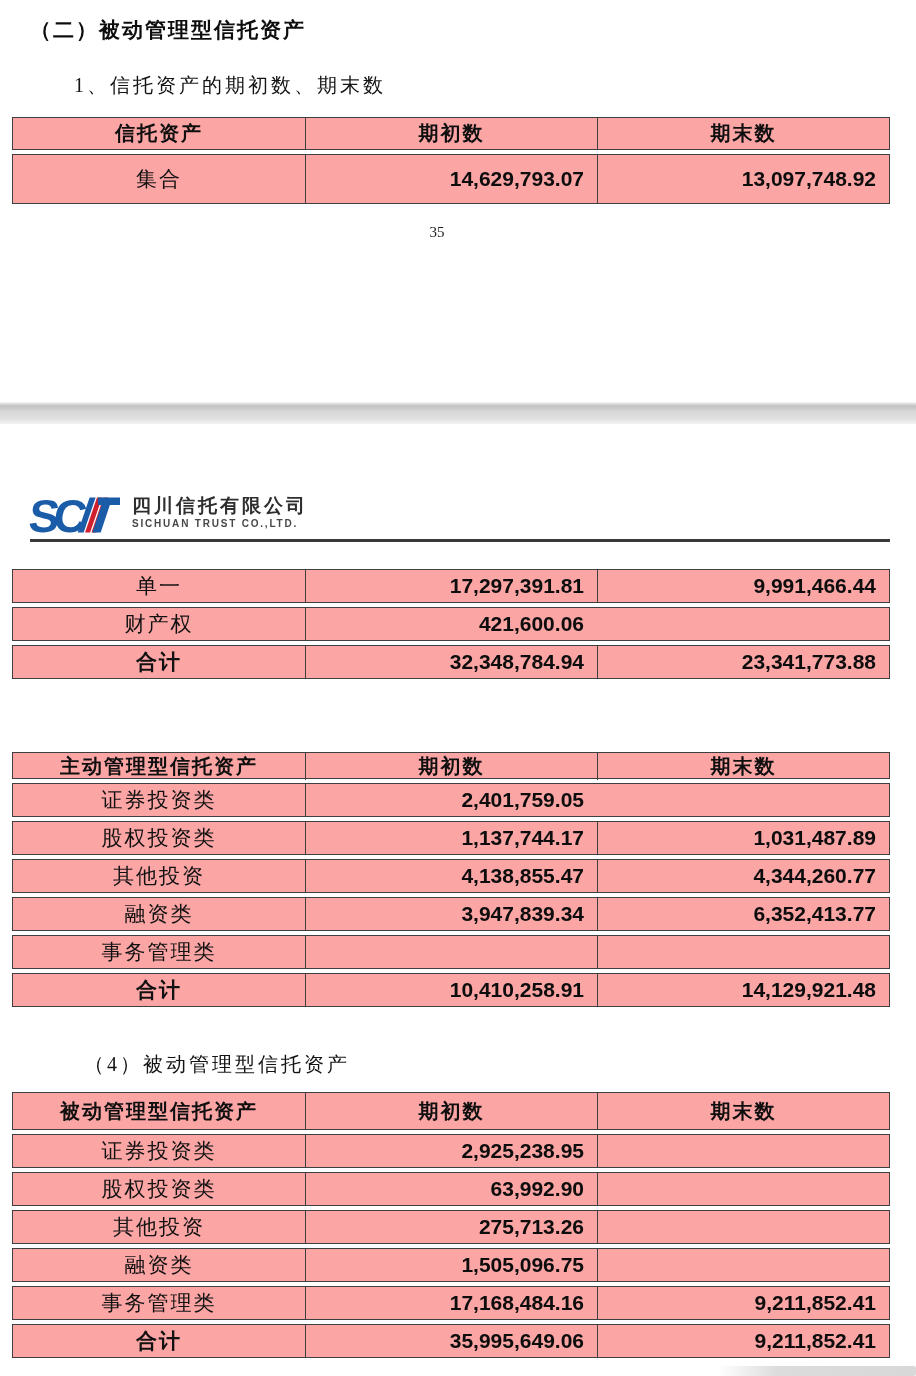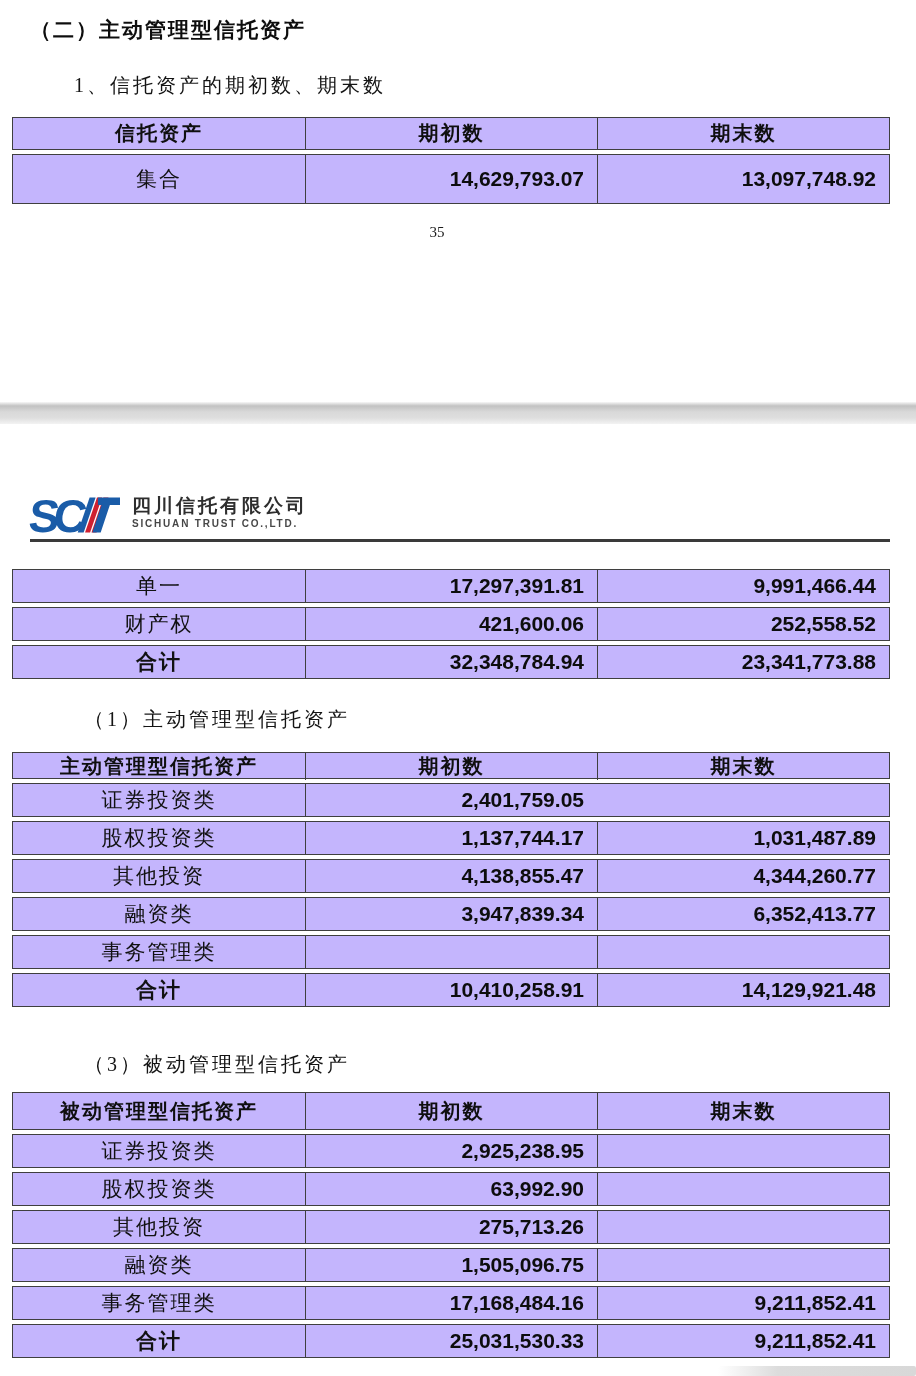--- a/index.html
+++ b/index.html
@@ -55,21 +55,21 @@
     white-space:nowrap;
   }
   .logo-rule{
     position:absolute;left:30px;top:539px;width:860px;height:3px;background:#3a3a3a;
   }
   
   .tbl{position:absolute;left:12px;width:878px;}
   .trow,.thead{
     display:grid;grid-template-columns:1fr 1fr 1fr;
     border:1.6px solid #3f3f3f;box-sizing:border-box;
-    background:#c4b5fd;
+    background:#fca5a5;
   }
   .trow + .trow, .thead + .trow{margin-top:4px;}
   .thead{
     font-family:"Liberation Sans","DejaVu Sans",sans-serif;
     font-weight:700;font-size:20px;letter-spacing:2px;color:#0f0f0f;
   }
   .thead > div{
     display:flex;align-items:center;justify-content:center;
     box-sizing:border-box;height:100%;
   }
@@ -104,21 +104,21 @@
     position:absolute;left:718px;top:1366px;width:198px;height:10px;
     background:linear-gradient(90deg,rgba(215,215,215,0),#dcdcdc 30%,#d8d8d8);
     border-radius:2px;
   }
 </style>
 </head>
 <body>
 
 <div class="doc">
 
-  <div class="h-main">（二）主动管理型信托资产</div>
+  <div class="h-main">（二）被动管理型信托资产</div>
   <div class="h-sub">1、信托资产的期初数、期末数</div>
 
   <div class="tbl tbl-a">
     <div class="thead">
       <div>信托资产</div>
       <div>期初数</div>
       <div>期末数</div>
     </div>
     <div class="trow">
       <div class="c-label">集合</div>
@@ -151,30 +151,28 @@
 
   <div class="tbl tbl-b">
     <div class="trow">
       <div class="c-label">单一</div>
       <div class="c-num">17,297,391.81</div>
       <div class="c-num">9,991,466.44</div>
     </div>
     <div class="trow">
       <div class="c-label">财产权</div>
       <div class="c-num">421,600.06</div>
-      <div class="c-num">252,558.52</div>
     </div>
     <div class="trow total">
       <div class="c-label">合计</div>
       <div class="c-num">32,348,784.94</div>
       <div class="c-num">23,341,773.88</div>
     </div>
   </div>
 
-  <div class="sec-heading sec1">（1）主动管理型信托资产</div>
 
   <div class="tbl tbl-c">
     <div class="thead">
       <div>主动管理型信托资产</div>
       <div>期初数</div>
       <div>期末数</div>
     </div>
     <div class="trow">
       <div class="c-label">证券投资类</div>
       <div class="c-num">2,401,759.05</div>
@@ -199,21 +197,21 @@
       <div class="c-num"></div>
       <div class="c-num"></div>
     </div>
     <div class="trow total">
       <div class="c-label">合计</div>
       <div class="c-num">10,410,258.91</div>
       <div class="c-num">14,129,921.48</div>
     </div>
   </div>
 
-  <div class="sec-heading sec2">（3）被动管理型信托资产</div>
+  <div class="sec-heading sec2">（4）被动管理型信托资产</div>
 
   <div class="tbl tbl-d">
     <div class="thead">
       <div>被动管理型信托资产</div>
       <div>期初数</div>
       <div>期末数</div>
     </div>
     <div class="trow">
       <div class="c-label">证券投资类</div>
       <div class="c-num">2,925,238.95</div>
@@ -234,20 +232,20 @@
       <div class="c-num">1,505,096.75</div>
       <div class="c-num"></div>
     </div>
     <div class="trow">
       <div class="c-label">事务管理类</div>
       <div class="c-num">17,168,484.16</div>
       <div class="c-num">9,211,852.41</div>
     </div>
     <div class="trow total">
       <div class="c-label">合计</div>
-      <div class="c-num">25,031,530.33</div>
+      <div class="c-num">35,995,649.06</div>
       <div class="c-num">9,211,852.41</div>
     </div>
   </div>
 
   <div class="bottom-smudge"></div>
 
 </div>
 
 </body></html>

